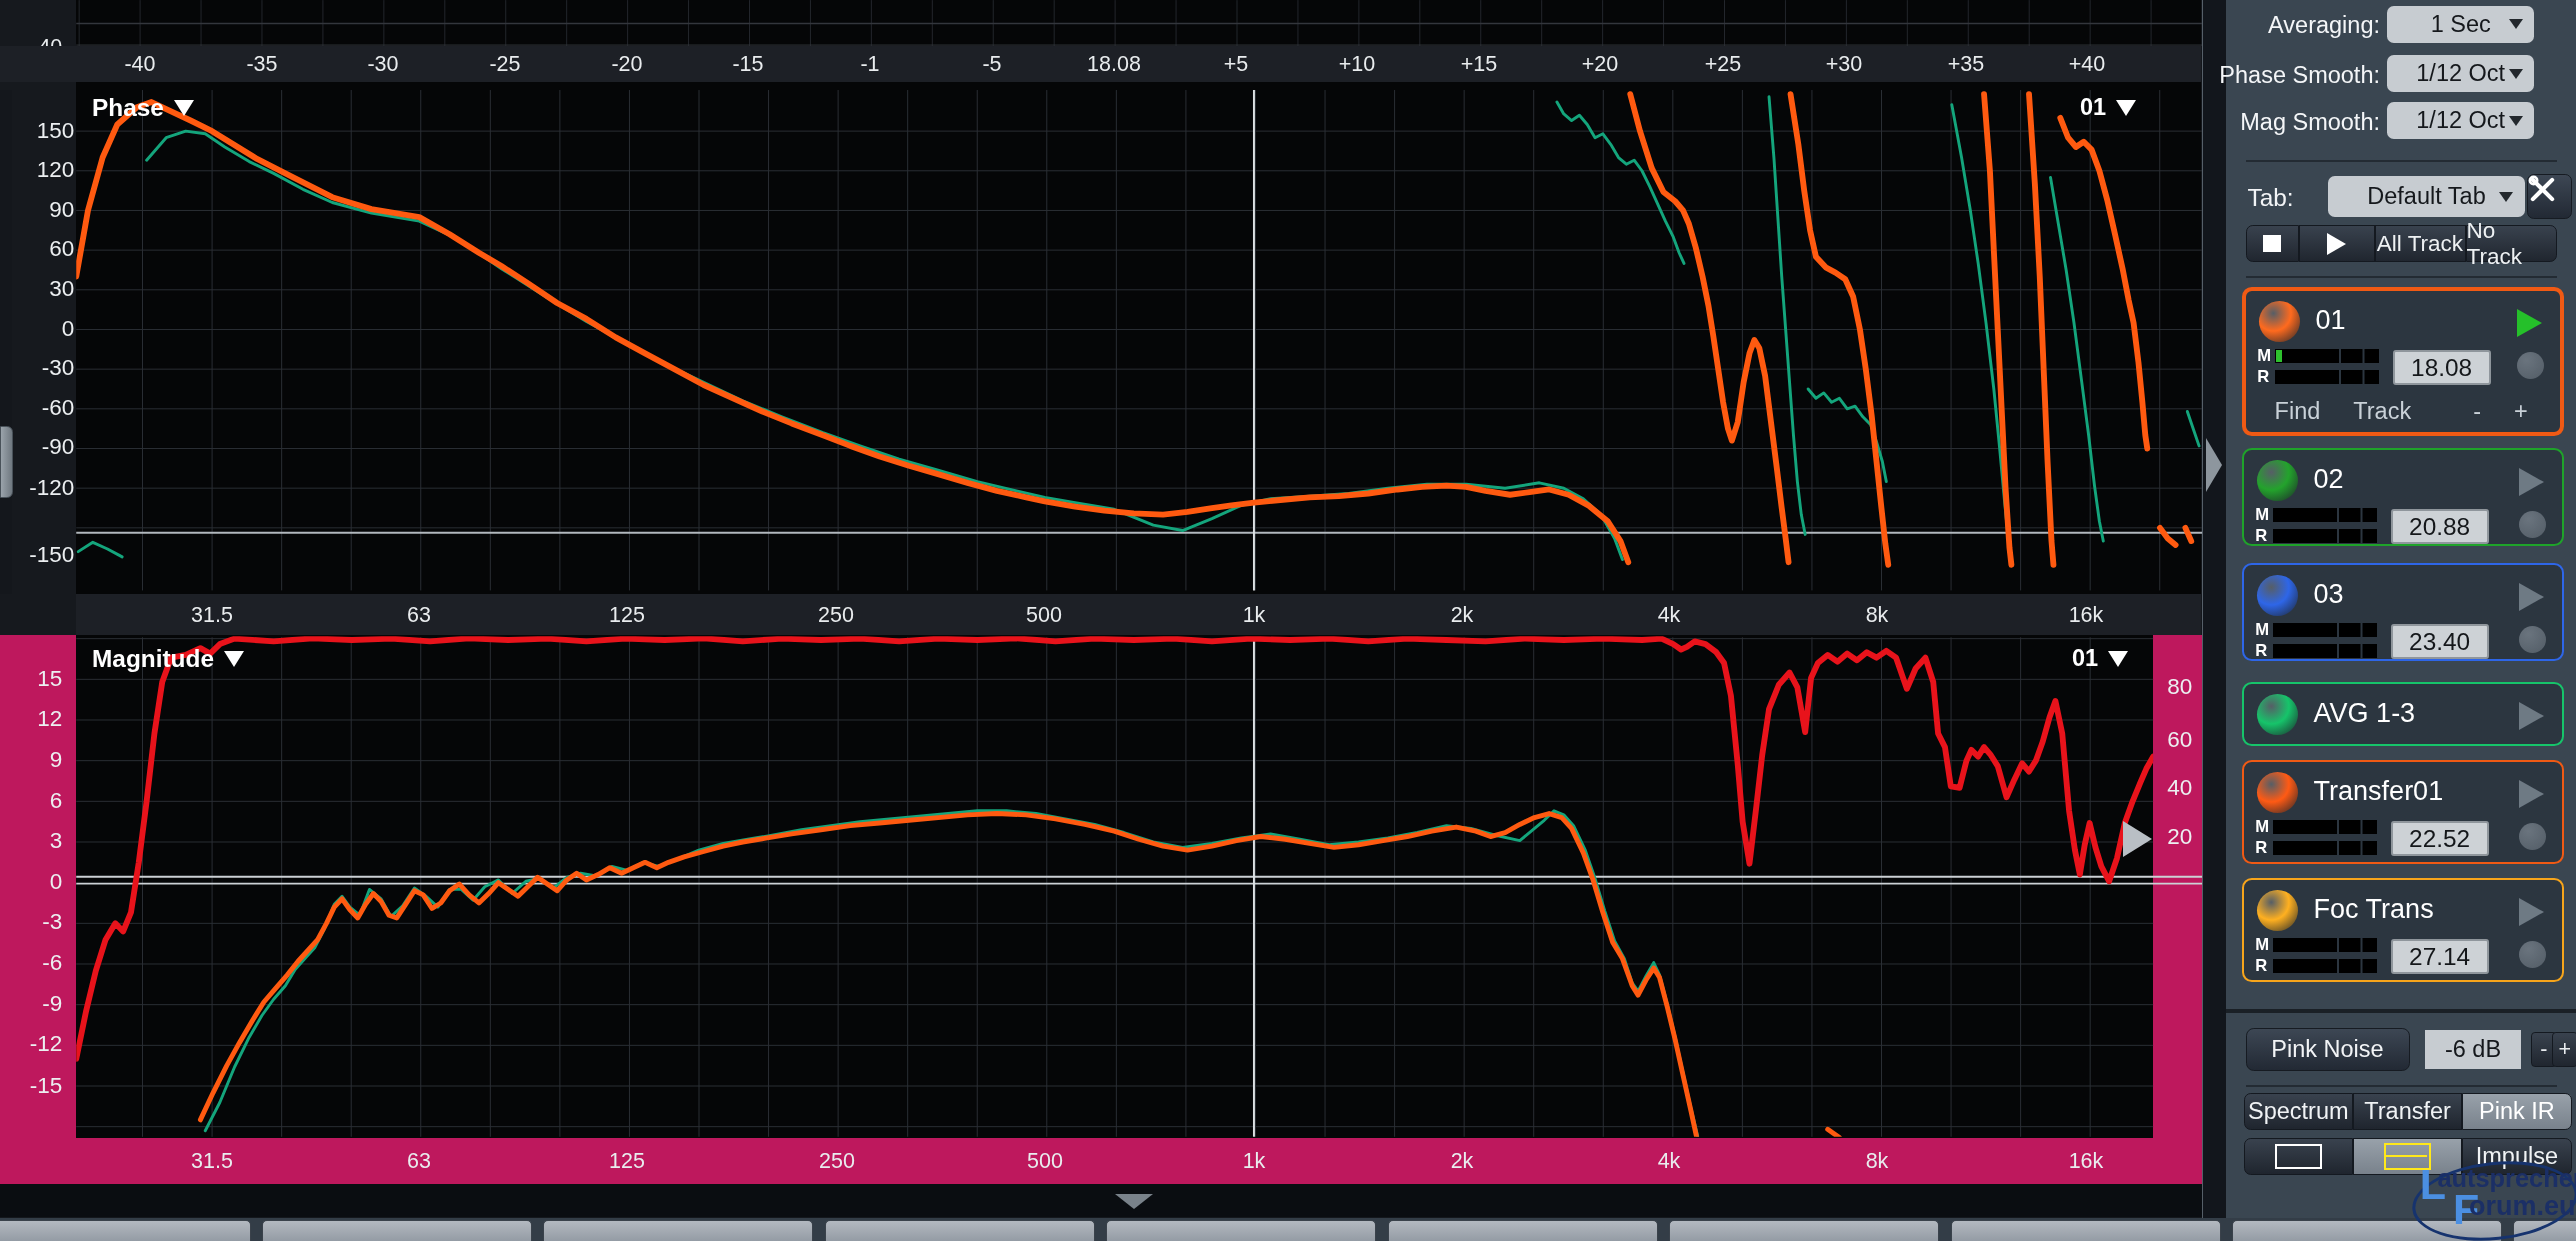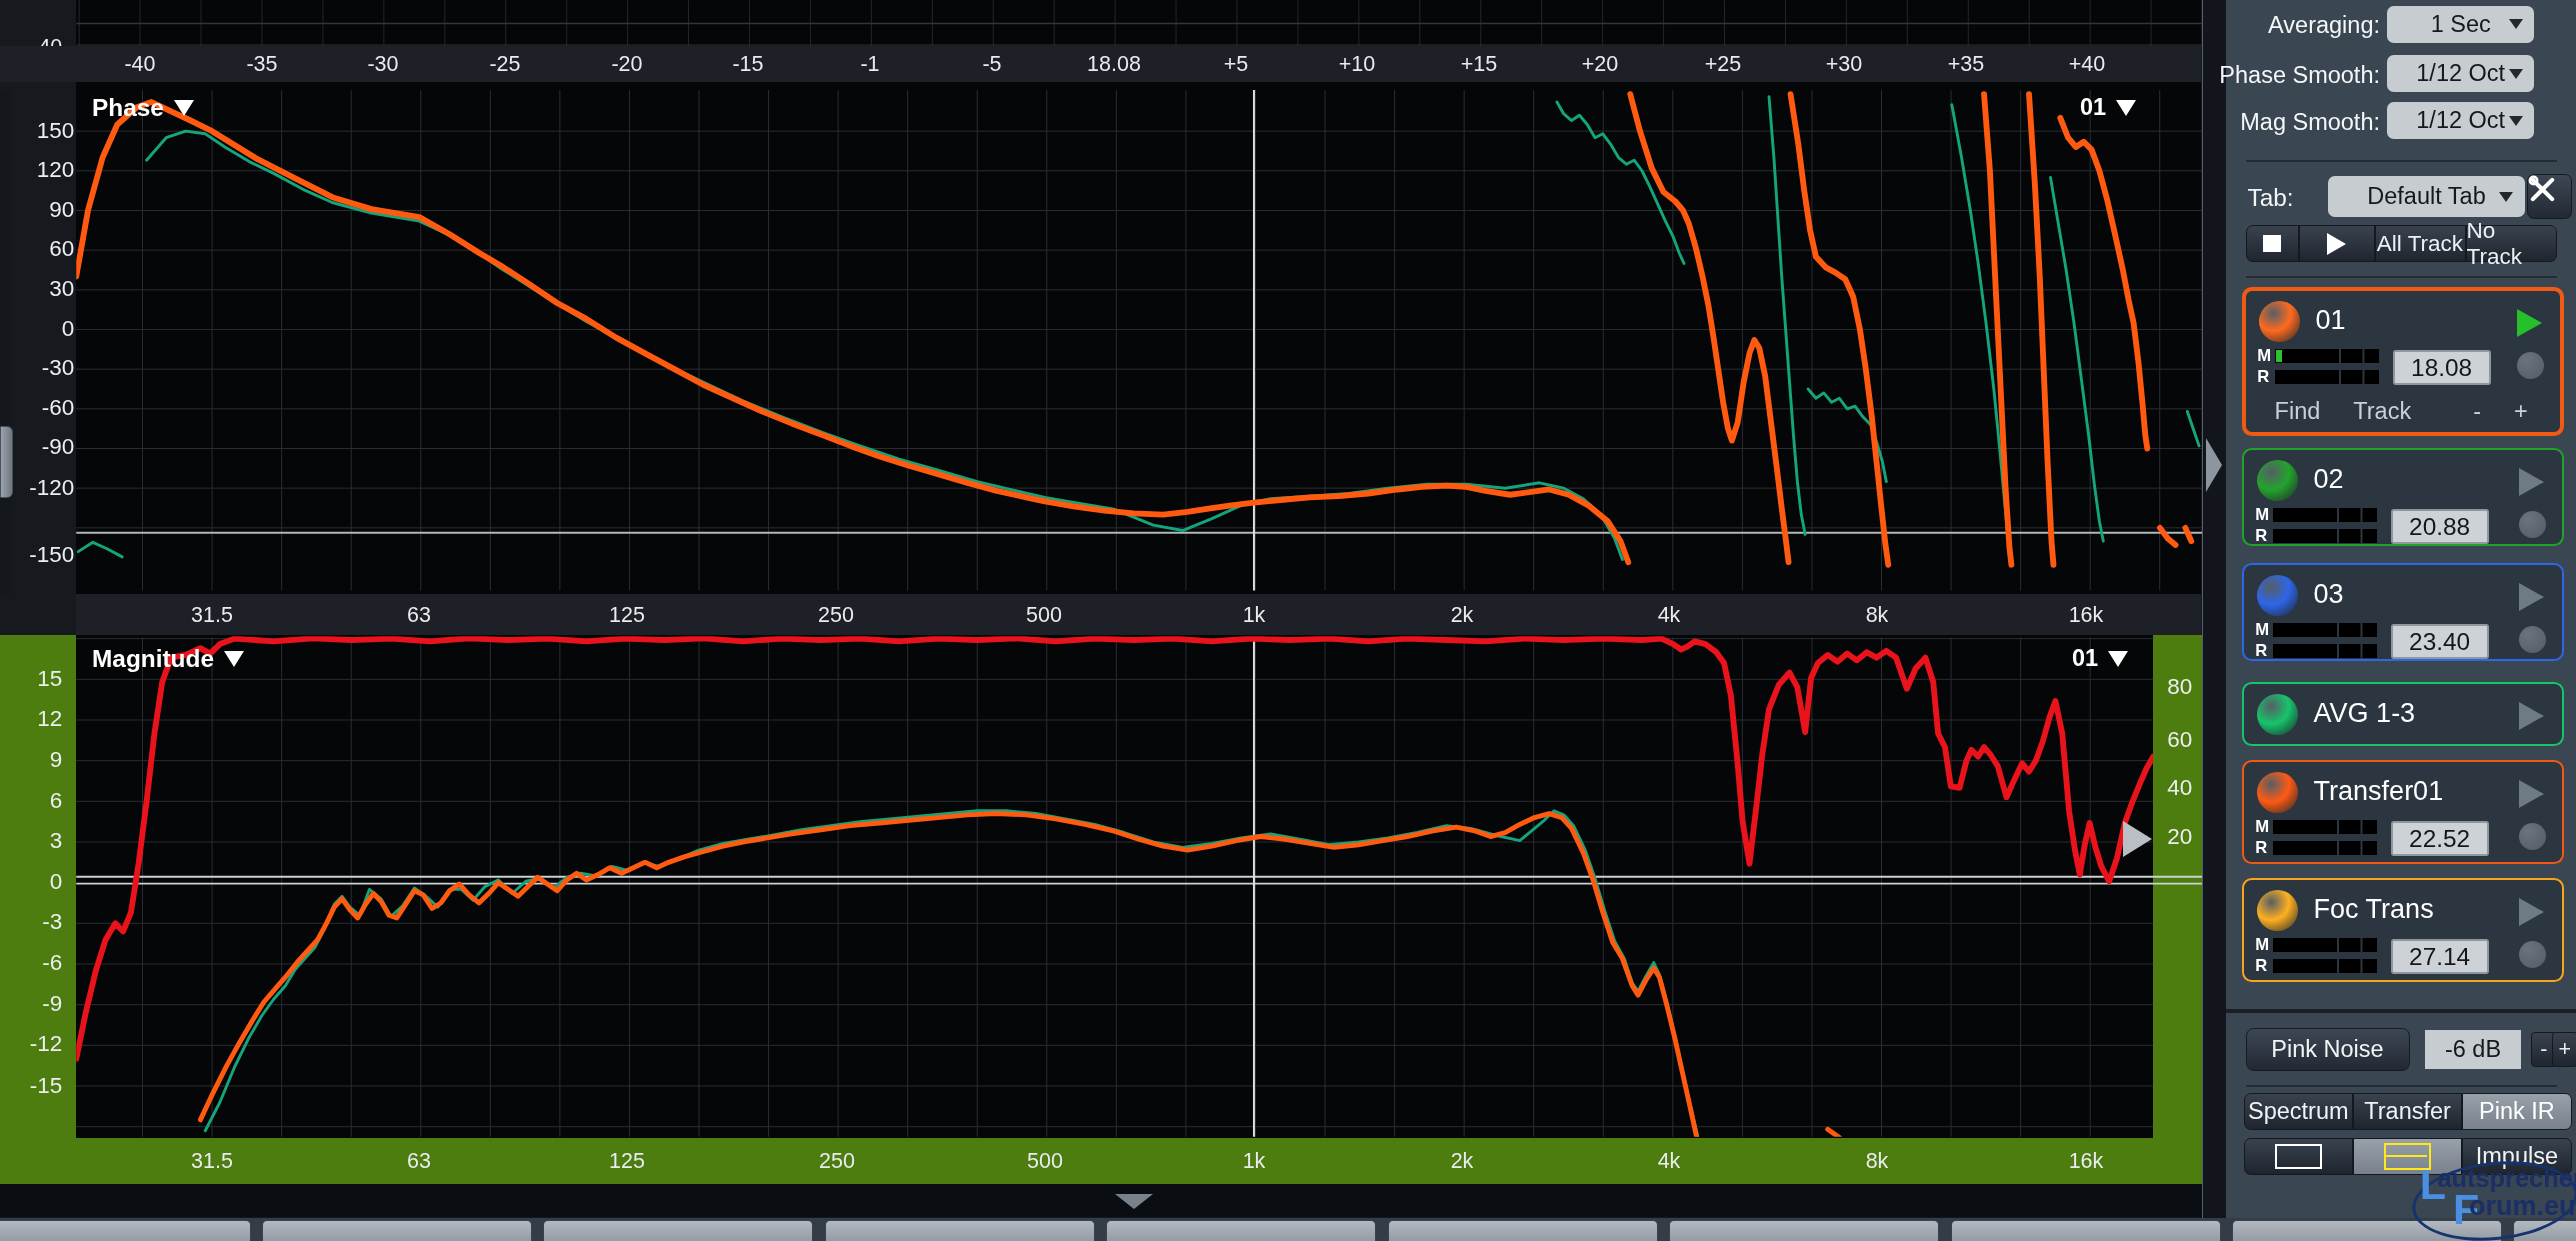--- a/index.html
+++ b/index.html
@@ -3,21 +3,21 @@
 <meta charset="utf-8">
 <style>
   html,body{margin:0;padding:0;background:#10141a;}
   #app{position:relative;width:2576px;height:1241px;overflow:hidden;
        font-family:"Liberation Sans",sans-serif;color:#f2f4f6;-webkit-font-smoothing:antialiased;}
   .abs{position:absolute;}
   
   #plot-region{left:0;top:0;width:2202px;height:1218px;background:#14171c;}
   .pane{background:#050607;}
   .gutter-dark{background:#16191e;}
-  .gutter-light{background:#4d7c0f;}
+  .gutter-light{background:#be185d;}
   .labelrow-dark{background:#1d2026;}
   .axis-label{color:#e9ecee;font-size:21.5px;}
   .ylab{position:absolute;right:13.7px;transform:translateY(-50%);font-size:22.5px;color:#eceff1;}
   .xlab{position:absolute;top:50%;transform:translate(-50%,-50%);font-size:21.5px;color:#e9ecee;}
   .pane-title{position:absolute;font-size:24.4px;font-weight:bold;color:#fff;display:flex;align-items:center;gap:9.8px;z-index:6;}
   .tri-down{width:0;height:0;border-left:10.7px solid transparent;border-right:10.7px solid transparent;border-top:16.6px solid #fff;}
   .corner-id{position:absolute;font-size:23.5px;font-weight:bold;color:#fff;display:flex;align-items:center;gap:9.8px;z-index:6;}
   svg{position:absolute;left:0;top:0;}
   
   #divider-col{left:2202px;top:0;width:24.4px;height:1218px;background:#12161c;border-left:1px solid #566069;border-right:1px solid #566069;}

